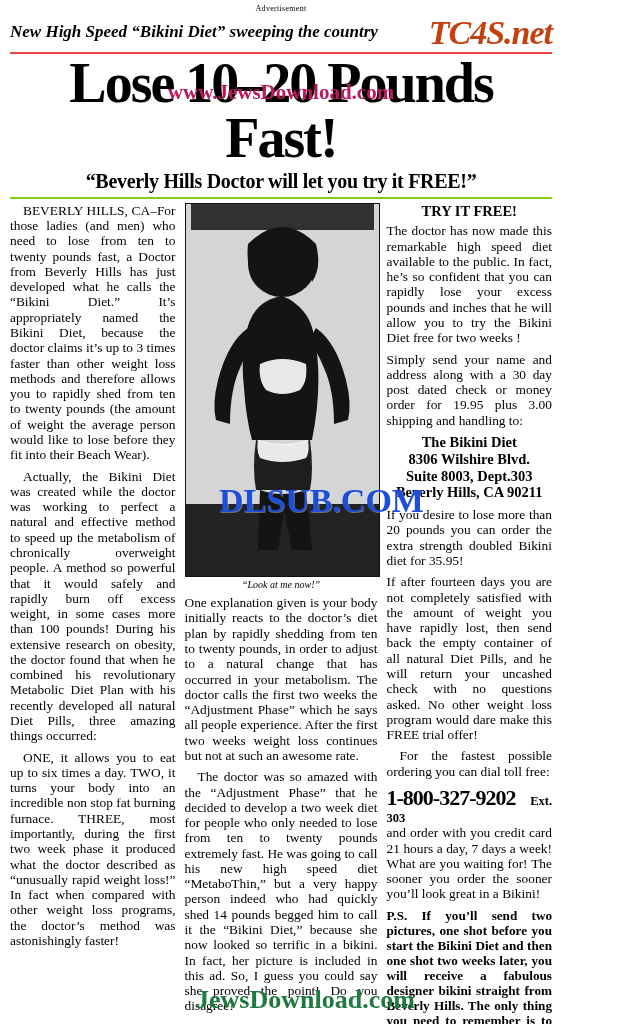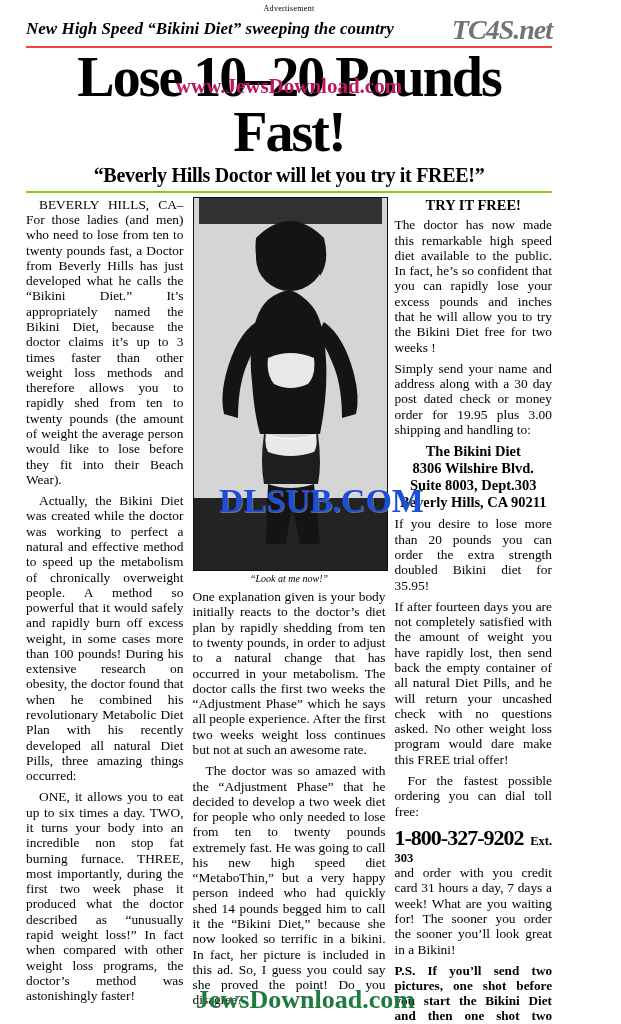--- a/index.html
+++ b/index.html
@@ -8,21 +8,21 @@
     background:#ffffff;
     font-family:"Liberation Serif", serif;
     color:#000;
     overflow:hidden;
     position:relative;
   }
   .page{
     position:relative;
     width:562px;height:1024px;
     box-sizing:border-box;
-    padding:4px 10px 0 26px;
+    padding:4px 10px 0 10px;
   }
   .advert-label{
     text-align:center;
     font-size:8px;
     font-family:"Liberation Serif", serif;
     letter-spacing:.3px;
     margin:0 0 1px 0;
   }
   .topbar{
     display:flex;
@@ -36,22 +36,22 @@
     font-style:italic;
     font-weight:bold;
     font-size:17px;
     line-height:1.05;
     white-space:nowrap;
   }
   .watermark-tc4s{
     font-family:"Liberation Serif", serif;
     font-weight:bold;
     font-style:italic;
-    font-size:28px;
-    color:#737373;
+    font-size:34px;
+    color:#c2410c;
     letter-spacing:-1px;
     margin-bottom:-2px;
     white-space:nowrap;
   }
   .headline{
     text-align:center;
     font-family:"Liberation Serif", serif;
     font-weight:bold;
     font-size:56px;
     line-height:.98;
@@ -243,21 +243,21 @@
 
       <p class="noind"><span>If you desire to lose more than 20 pounds you can order the extra strength doubled Bikini diet for 35.95!</span></p>
       <p class="noind"><span>If after fourteen days you are not completely satisfied with the amount of weight you have rapidly lost, then send back the empty container of all natural Diet Pills, and he will return your uncashed check with no questions asked. No other weight loss program would dare make this FREE trial offer!</span></p>
       <p><span>For the fastest possible ordering you can dial toll free:</span></p>
 
       <div>
         <span class="phone">1-800-327-9202</span>
         <span class="phone-ext">Ext. 303</span>
       </div>
 
-      <p class="noind"><span>and order with you credit card 31 hours a day, 7 days a week! What are you waiting for! The sooner you order the sooner you’ll look great in a Bikini!</span></p>
+      <p class="noind"><span>and order with you credit card 21 hours a day, 7 days a week! What are you waiting for! The sooner you order the sooner you’ll look great in a Bikini!</span></p>
 
       <div class="ps">P.S. If you’ll send two pictures, one shot before you start the Bikini Diet and then one shot two weeks later, you will receive a fabulous designer bikini straight from Beverly Hills. The only thing you need to remember is to sign and date both pictures, and be sure to include your suit size! Please hurry the Bikini’s won’t last long!</div>
       <div class="iowa">IOWA</div>
     </div>
 
   </div>
 
   <div class="wm-dlsub">DLSUB.COM</div>
   <div class="wm-traders">JewsDownload.com</div>
 

